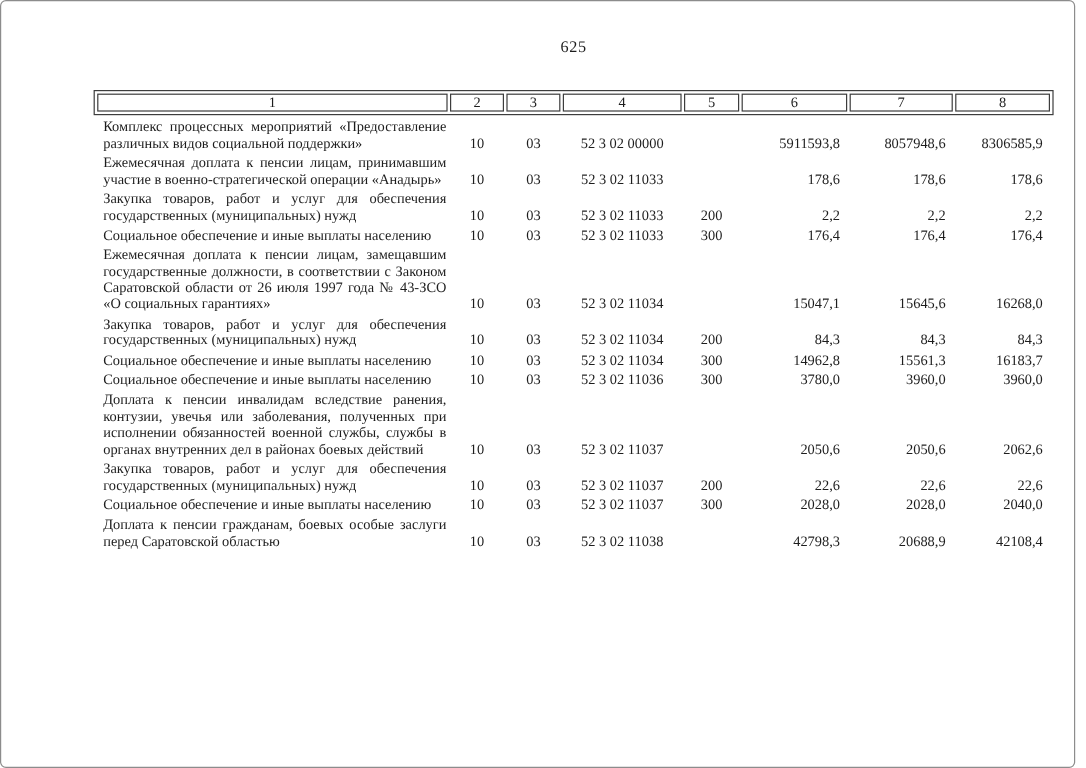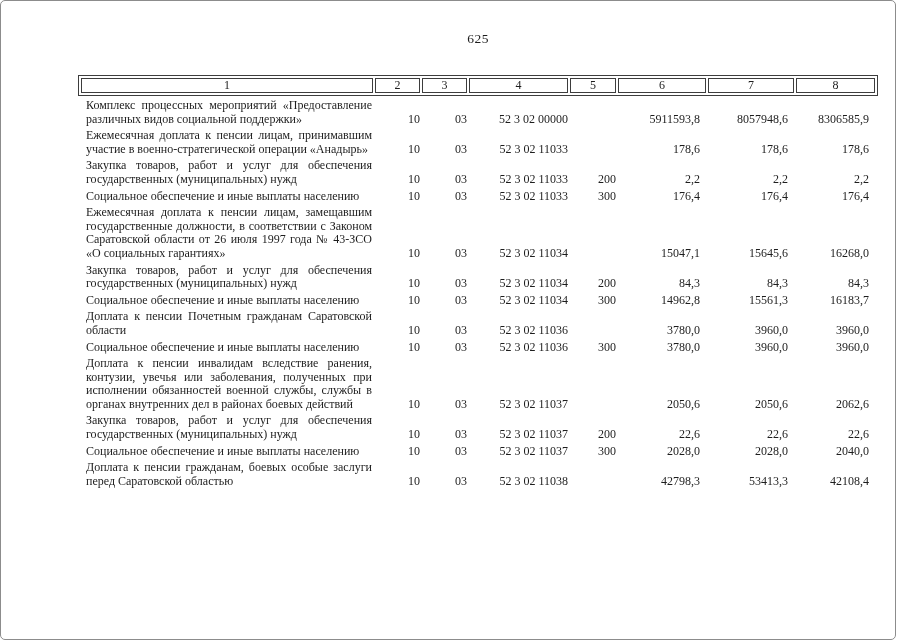--- a/index.html
+++ b/index.html
@@ -27,21 +27,21 @@
   }
   .t-body {
     border-collapse: separate; border-spacing: 2px 0;
     border: 1px solid transparent; margin-top: 1px;
   }
   .t-body td {
     box-sizing: border-box; vertical-align: bottom;
     font-size: 12px; line-height: 13.6px; padding: 1px 0 2px;
   }
   td.c0 { text-align: justify; padding-left: 5px; padding-right: 1px; }
-  td.c1, td.c2, td.c3, td.c4 { text-align: right; white-space: nowrap; font-family: Liberation Serif, serif; }
+  td.c1, td.c2, td.c3, td.c4 { text-align: center; white-space: nowrap; font-family: Liberation Serif, serif; }
   td.c5, td.c6, td.c7 { text-align: right; padding-right: 6px; white-space: nowrap; }
 </style>
 </head>
 <body>
 
 <div class="screen">
   <div class="content">
 
     <div class="page-number">625</div>
 
@@ -146,30 +146,20 @@
             <td class="c0">Социальное обеспечение и иные выплаты населению</td>
             <td class="c1">10</td>
             <td class="c2">03</td>
             <td class="c3">52 3 02 11034</td>
             <td class="c4">300</td>
             <td class="c5">14962,8</td>
             <td class="c6">15561,3</td>
             <td class="c7">16183,7</td>
           </tr>
           <tr>
-            <td class="c0">Доплата к пенсии Почетным гражданам Саратовской области</td>
-            <td class="c1">10</td>
-            <td class="c2">03</td>
-            <td class="c3">52 3 02 11036</td>
-            <td class="c4"></td>
-            <td class="c5">3780,0</td>
-            <td class="c6">3960,0</td>
-            <td class="c7">3960,0</td>
-          </tr>
-          <tr>
             <td class="c0">Социальное обеспечение и иные выплаты населению</td>
             <td class="c1">10</td>
             <td class="c2">03</td>
             <td class="c3">52 3 02 11036</td>
             <td class="c4">300</td>
             <td class="c5">3780,0</td>
             <td class="c6">3960,0</td>
             <td class="c7">3960,0</td>
           </tr>
           <tr>
@@ -202,20 +192,20 @@
             <td class="c6">2028,0</td>
             <td class="c7">2040,0</td>
           </tr>
           <tr>
             <td class="c0">Доплата к пенсии гражданам, боевых особые заслуги перед Саратовской областью</td>
             <td class="c1">10</td>
             <td class="c2">03</td>
             <td class="c3">52 3 02 11038</td>
             <td class="c4"></td>
             <td class="c5">42798,3</td>
-            <td class="c6">53413,3</td>
+            <td class="c6">20688,9</td>
             <td class="c7">42108,4</td>
           </tr>
         </tbody>
     </table>
 
   </div>
 </div>
 
 </body></html>

